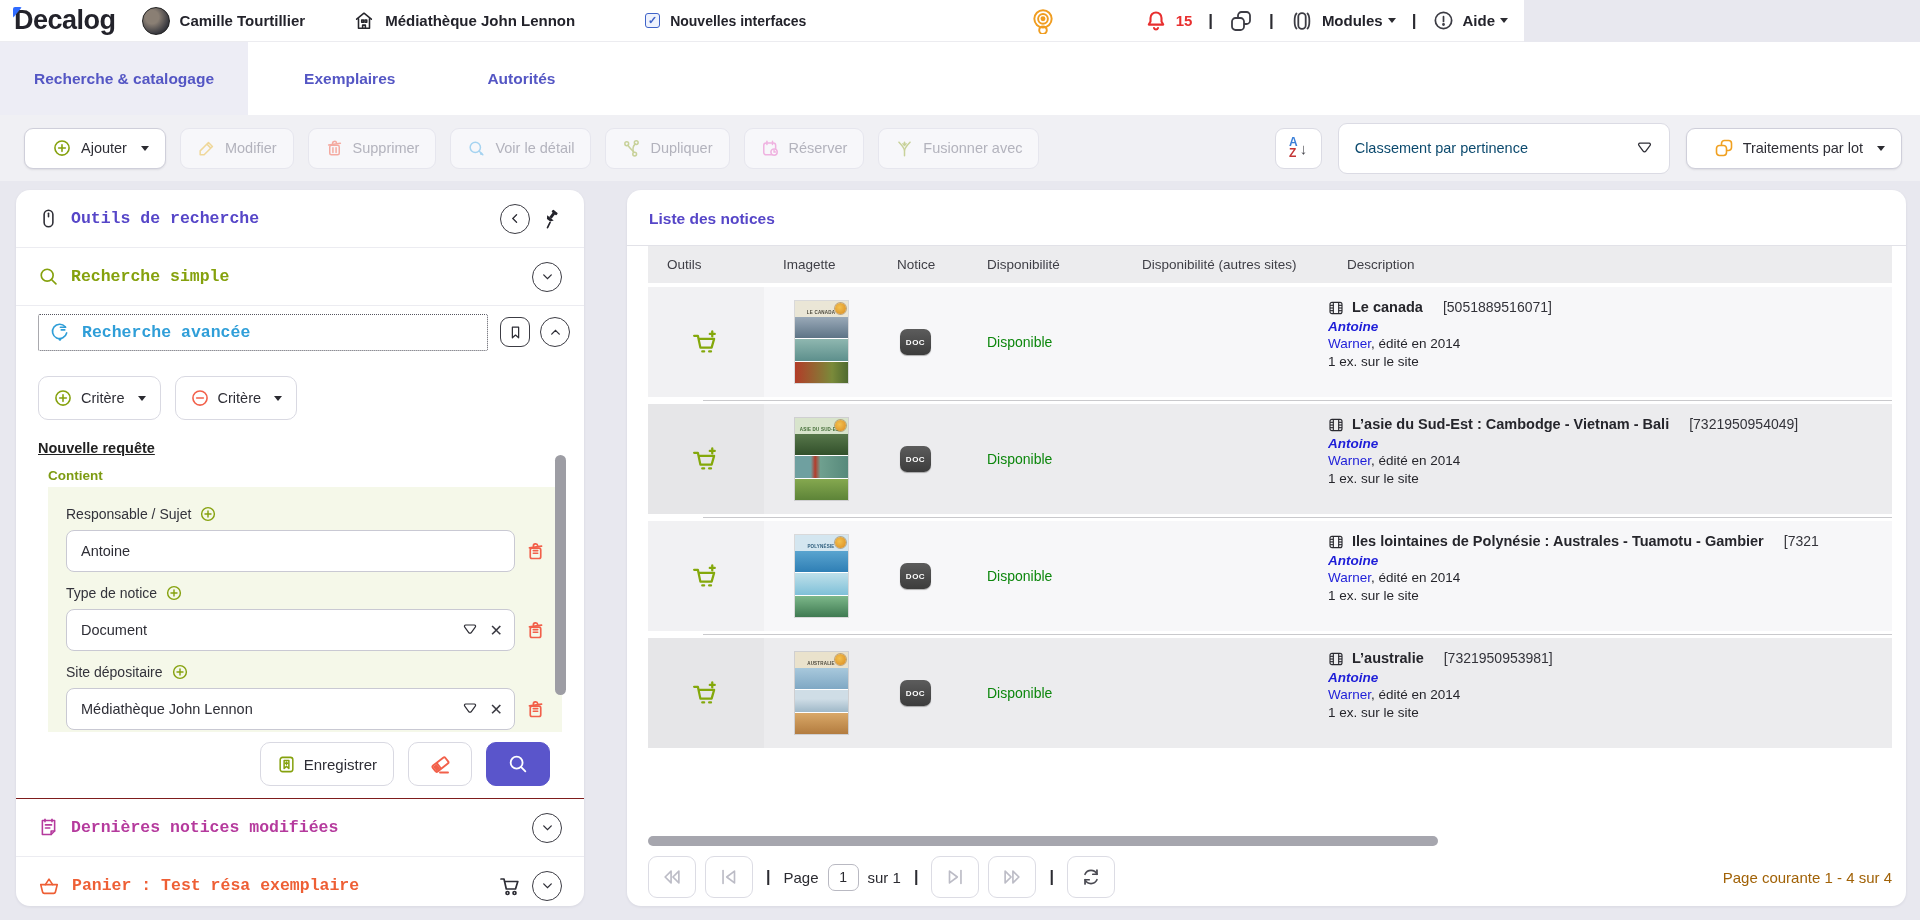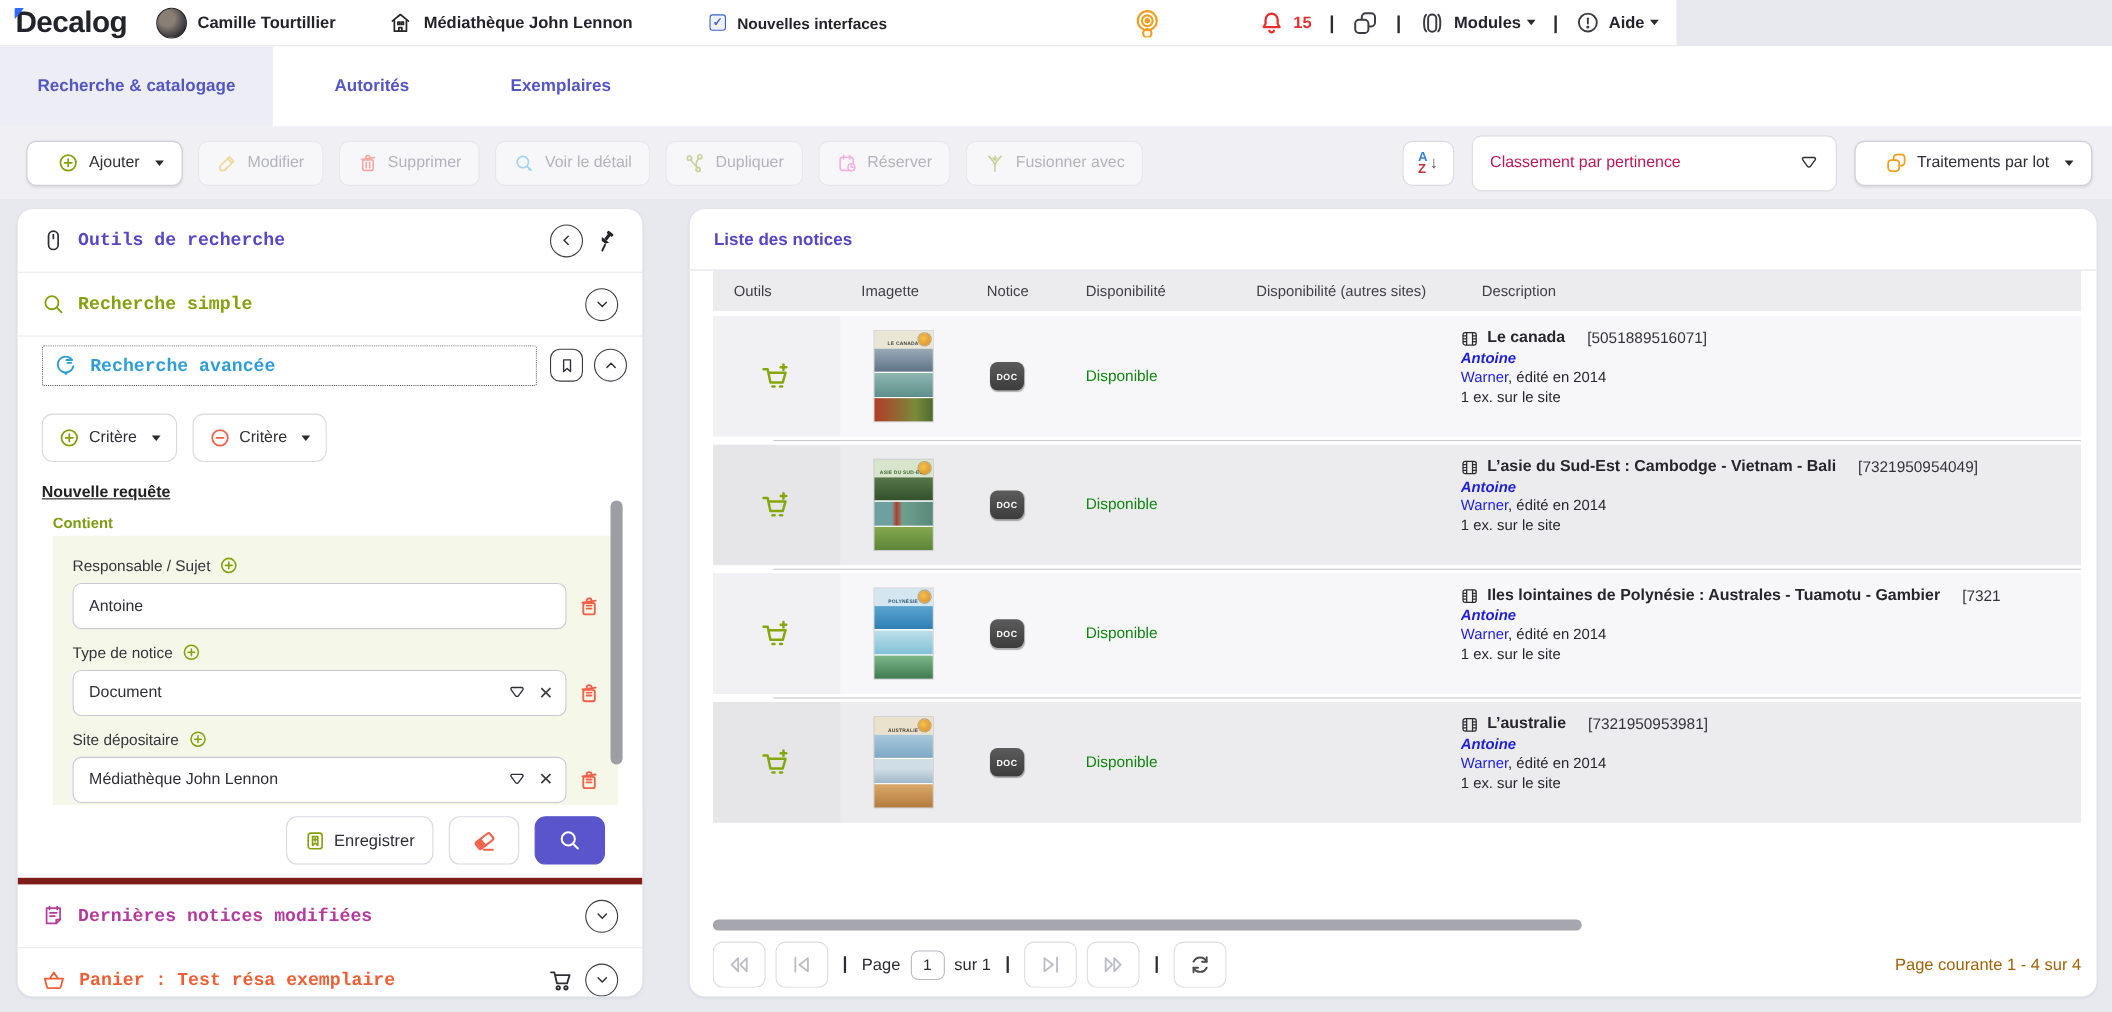--- a/index.html
+++ b/index.html
@@ -32,21 +32,21 @@
   .tool-right { display:flex; gap:16px; margin-left:auto; margin-right:18px; align-items:center;}
   .btn { height:41px; background:#fff; border:1px solid #dbdbe4; border-radius:9px; display:flex; align-items:center; gap:9px; padding:0 16px; font-size:14.5px; color:#2e2e36; font-weight:400; cursor:pointer; white-space:nowrap; }
   .btn.primary { box-shadow:0 1px 2px rgba(40,40,60,.10); border-color:#cfcfda;padding-left:27px;}
   .btn.disabled { background:#f7f7fa; border-color:#e6e6ee; color:#b3b3bd; cursor:default; }
   .btn.disabled .ic { opacity:.5; }
   .sortbtn { width:47px; height:41px; background:#fff; border:1px solid #dbdbe4; border-radius:9px; display:flex; align-items:center; justify-content:center; cursor:pointer; }
   .sort-az { display:flex; align-items:center; gap:2px; }
   .sort-col { display:flex; flex-direction:column; line-height:11px; font-size:12px; font-weight:800; }
   .sort-a { color:#3a7fd8; } .sort-z { color:#c43535; }
   .sort-arrow { font-size:15px; color:#4b4b52; font-weight:700; }
-  .select { width:332px; height:51px; background:#fff; border:1px solid #dbdbe4; border-radius:9px; display:flex; align-items:center; padding:0 16px; font-size:14.5px; color:#be185d; cursor:pointer; }
+  .select { width:332px; height:51px; background:#fff; border:1px solid #dbdbe4; border-radius:9px; display:flex; align-items:center; padding:0 16px; font-size:14.5px; color:#0c4a6e; cursor:pointer; }
   .select .spade { margin-left:auto; }
 
   
   .content { position:absolute; left:0; top:181px; width:1920px; height:739px; background:#e8e8ef; }
   .card { position:absolute; background:#fff; border-radius:14px; box-shadow:0 1px 3px rgba(30,30,60,.08); overflow:hidden; }
   .sidebar { left:16px; top:9px; width:568px; height:716px; }
   .maincard { left:627px; top:9px; width:1279px; height:716px; }
 
   
   .s-row { height:58px; display:flex; align-items:center; padding:0 22px; border-bottom:1px solid #ececf1; gap:12px;font-family:Liberation Mono, monospace; }
@@ -65,21 +65,21 @@
   .contient { margin:12px 0 4px 10px; font-size:13.5px; font-weight:700; color:#7d9b12; }
   .green-panel { margin-left:10px; background:#f5f8e9; padding:18px 16px 2px 18px; }
   .f-label { display:flex; align-items:center; gap:8px; font-size:14px; color:#33333b; margin-bottom:7px; }
   .f-row { display:flex; align-items:center; margin-bottom:12px; }
   .f-input-wrap { position:relative; flex:1; }
   .f-input { width:100%; height:42px; border:1px solid #c9c9d3; border-radius:8px; background:#fff; padding:0 14px; font-size:14.5px; color:#2e2e36; font-family:"Liberation Sans",sans-serif; }
   .f-input.with-icons { padding-right:70px; }
   .in-icons { position:absolute; right:12px; top:0; height:42px; display:flex; align-items:center; gap:12px; }
   .xmark { font-size:16px; color:#3a3a42; cursor:pointer; }
   .f-trash { margin-left:10px; cursor:pointer; }
-  .actions-row { background:#fff; display:flex; justify-content:flex-end; align-items:center; gap:14px; padding:10px 34px 12px 0; border-bottom:6px solid #7f1d1d; }
+  .actions-row { background:#fff; display:flex; justify-content:flex-end; align-items:center; gap:14px; padding:10px 34px 12px 0; border-bottom:1px solid #7f1d1d; }
   .act-btn { height:44px; border:1px solid #d9d9e2; border-radius:10px; background:#fff; display:flex; align-items:center; justify-content:center; gap:8px; padding:0 16px; font-size:15px; color:#2e2e36; cursor:pointer; }
   .act-btn.icon-only { width:64px; padding:0; }
   .act-btn.search { width:64px; background:#5a55cb; border-color:#5a55cb; }
   .s-thumb { position:absolute; right:18px; top:265px; width:11px; height:240px; background:#9d9da4; border-radius:6px; cursor:grab; }
 
   
   .m-title { padding:20px 22px 0 22px; font-size:15.5px; font-weight:700; color:#5646c8; }
   .m-divider { margin-top:17px; height:1px; background:#e2e2e8; }
   .tablewrap { margin:0 14px 0 21px; overflow:hidden; }
   .thead, .trow { display:grid; grid-template-columns:116px 114px 90px 155px 205px 1fr; }
@@ -201,24 +201,24 @@
     <div class="tb-label" style="margin-left:7px"><span>Aide</span></div>
     <span class="caret"></span>
   </div>
 </div>
 
 <div class="tabbar">
   <div class="tab active">
       <span>Recherche &amp; catalogage</span>
     </div>
   <div class="tab">
+      <span>Exemplaires</span>
+    </div>
+  <div class="tab">
       <span>Autorités</span>
-    </div>
-  <div class="tab">
-      <span>Exemplaires</span>
     </div>
 </div>
 
 <div class="toolbar">
   <div class="tool-left">
     <button class="btn primary">
       <span class="ic">
           <svg width="20" height="20" viewBox="0 0 24 24" fill="none" stroke="#85a10d" stroke-width="1.9" stroke-linecap="round">
             <circle cx="12" cy="12" r="8.5"></circle>
             <line x1="12" y1="8" x2="12" y2="16"></line>

